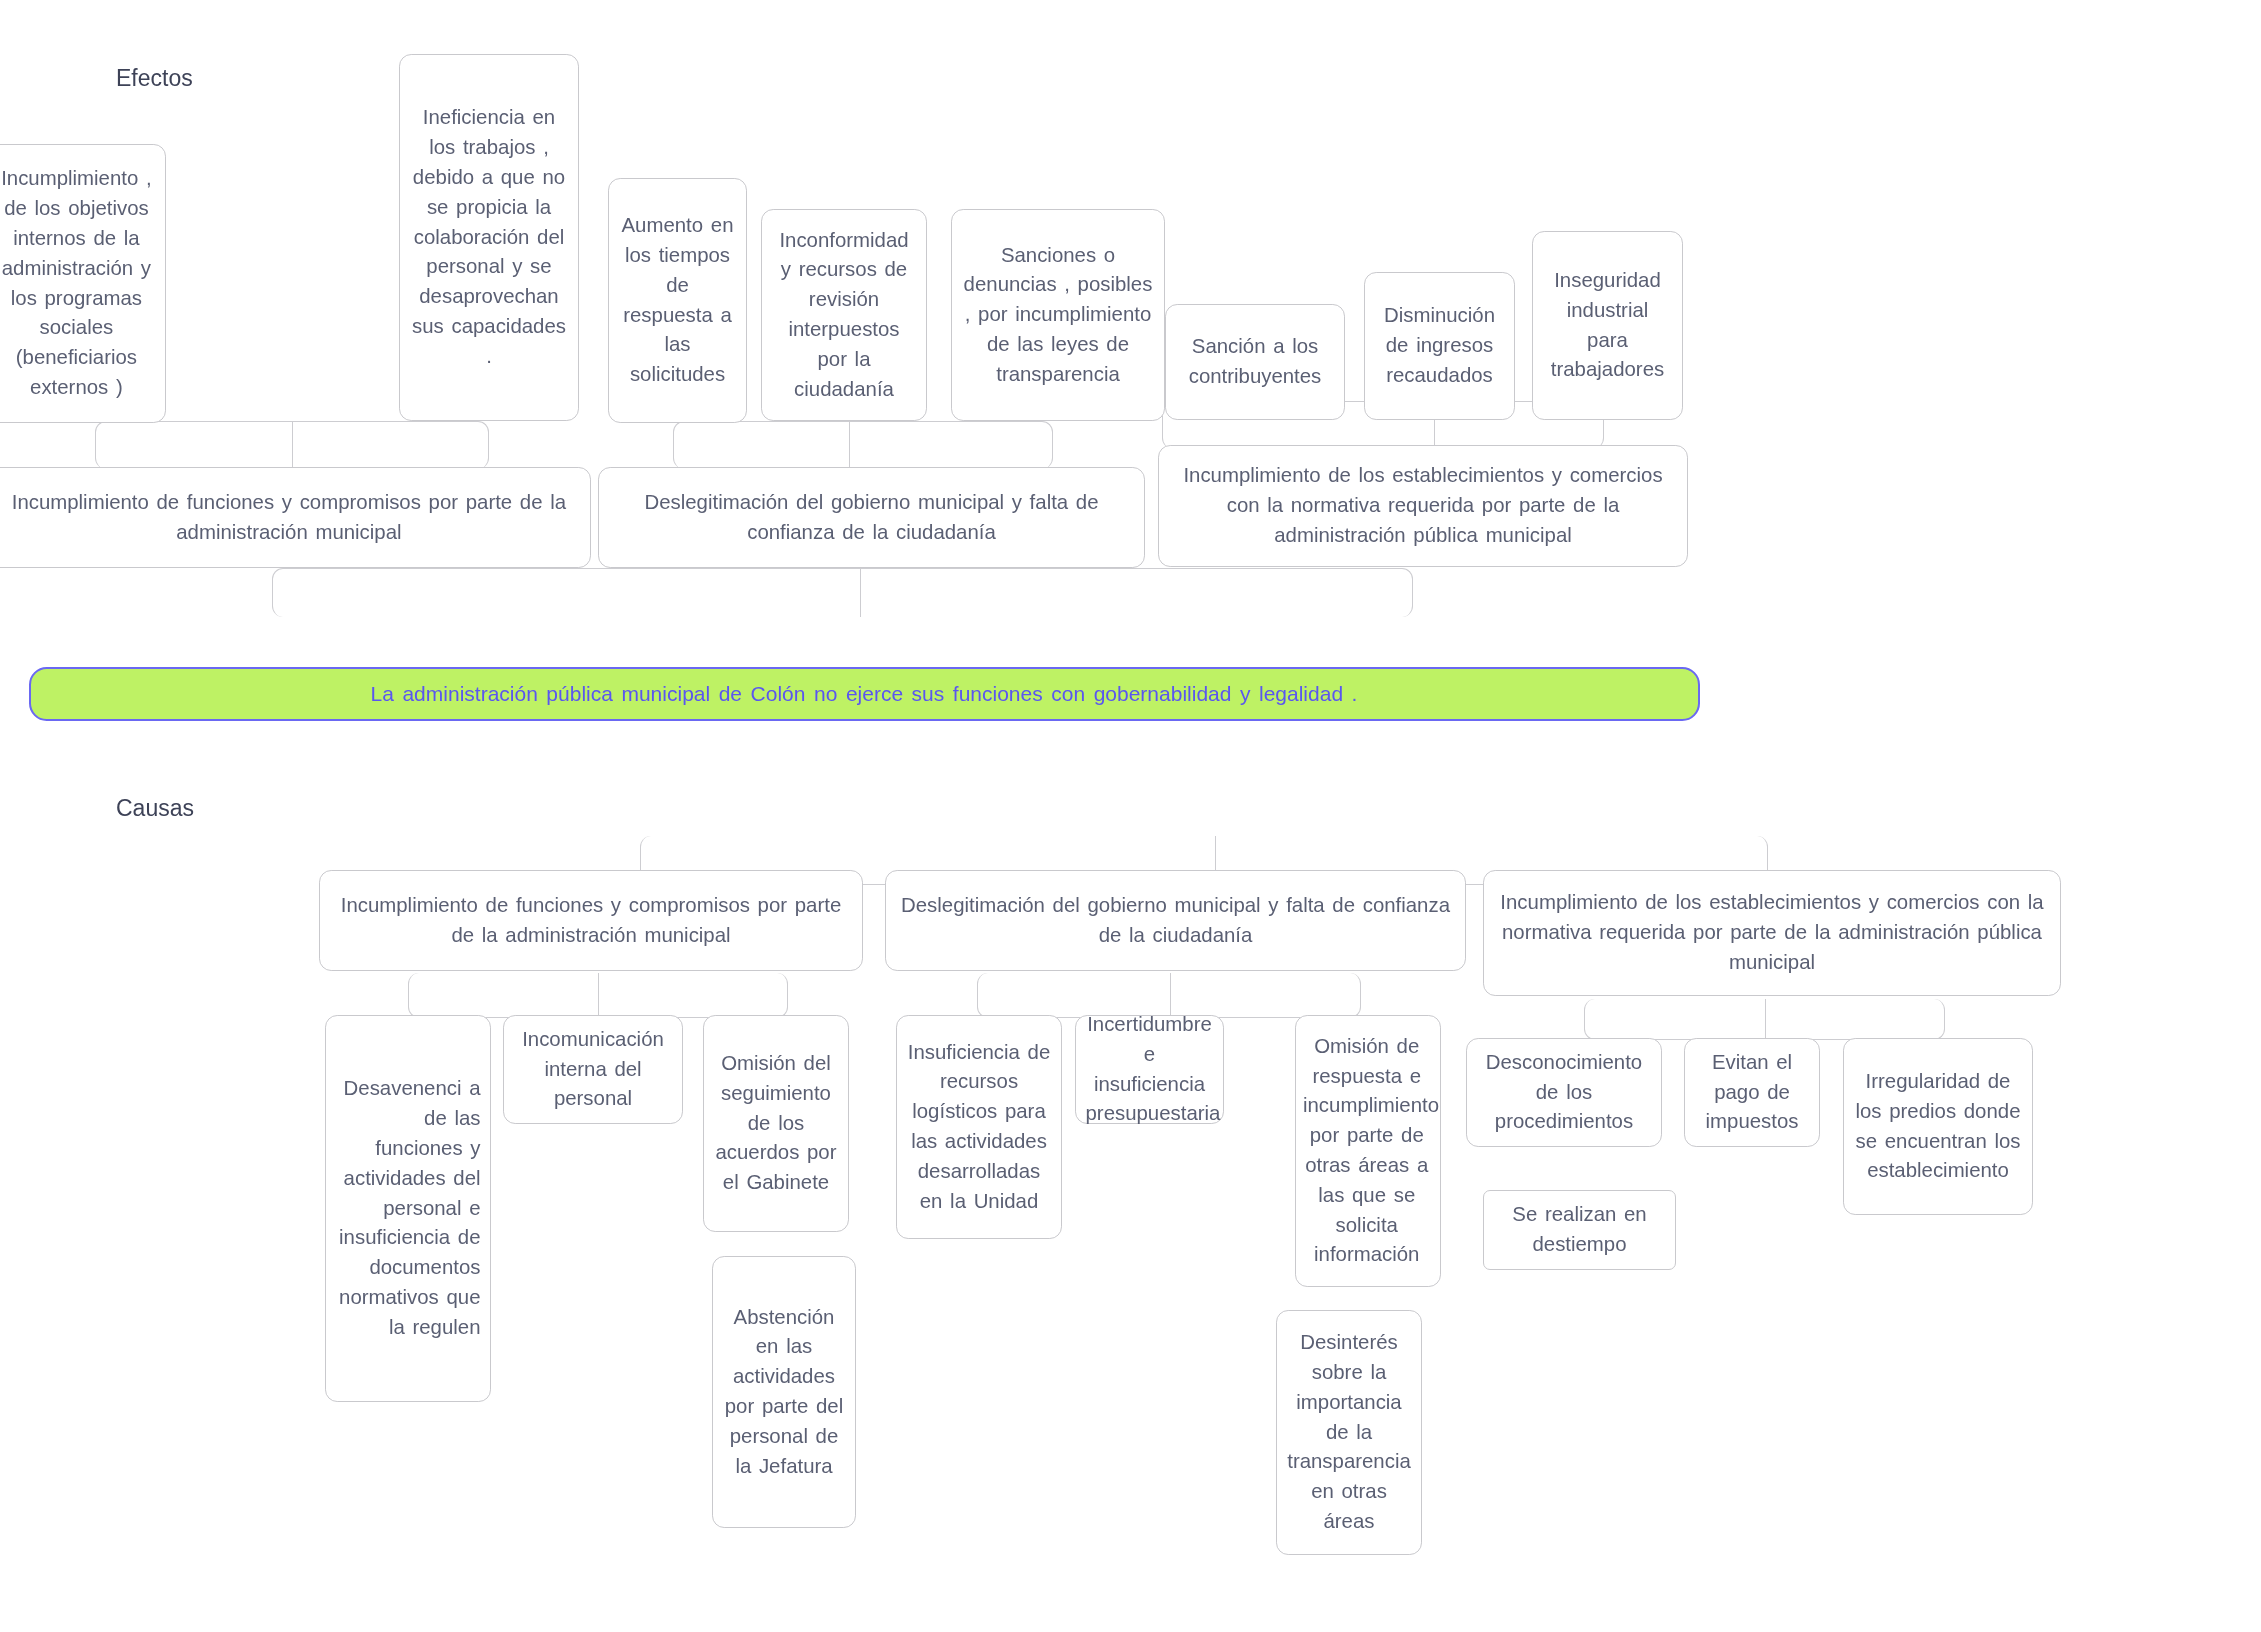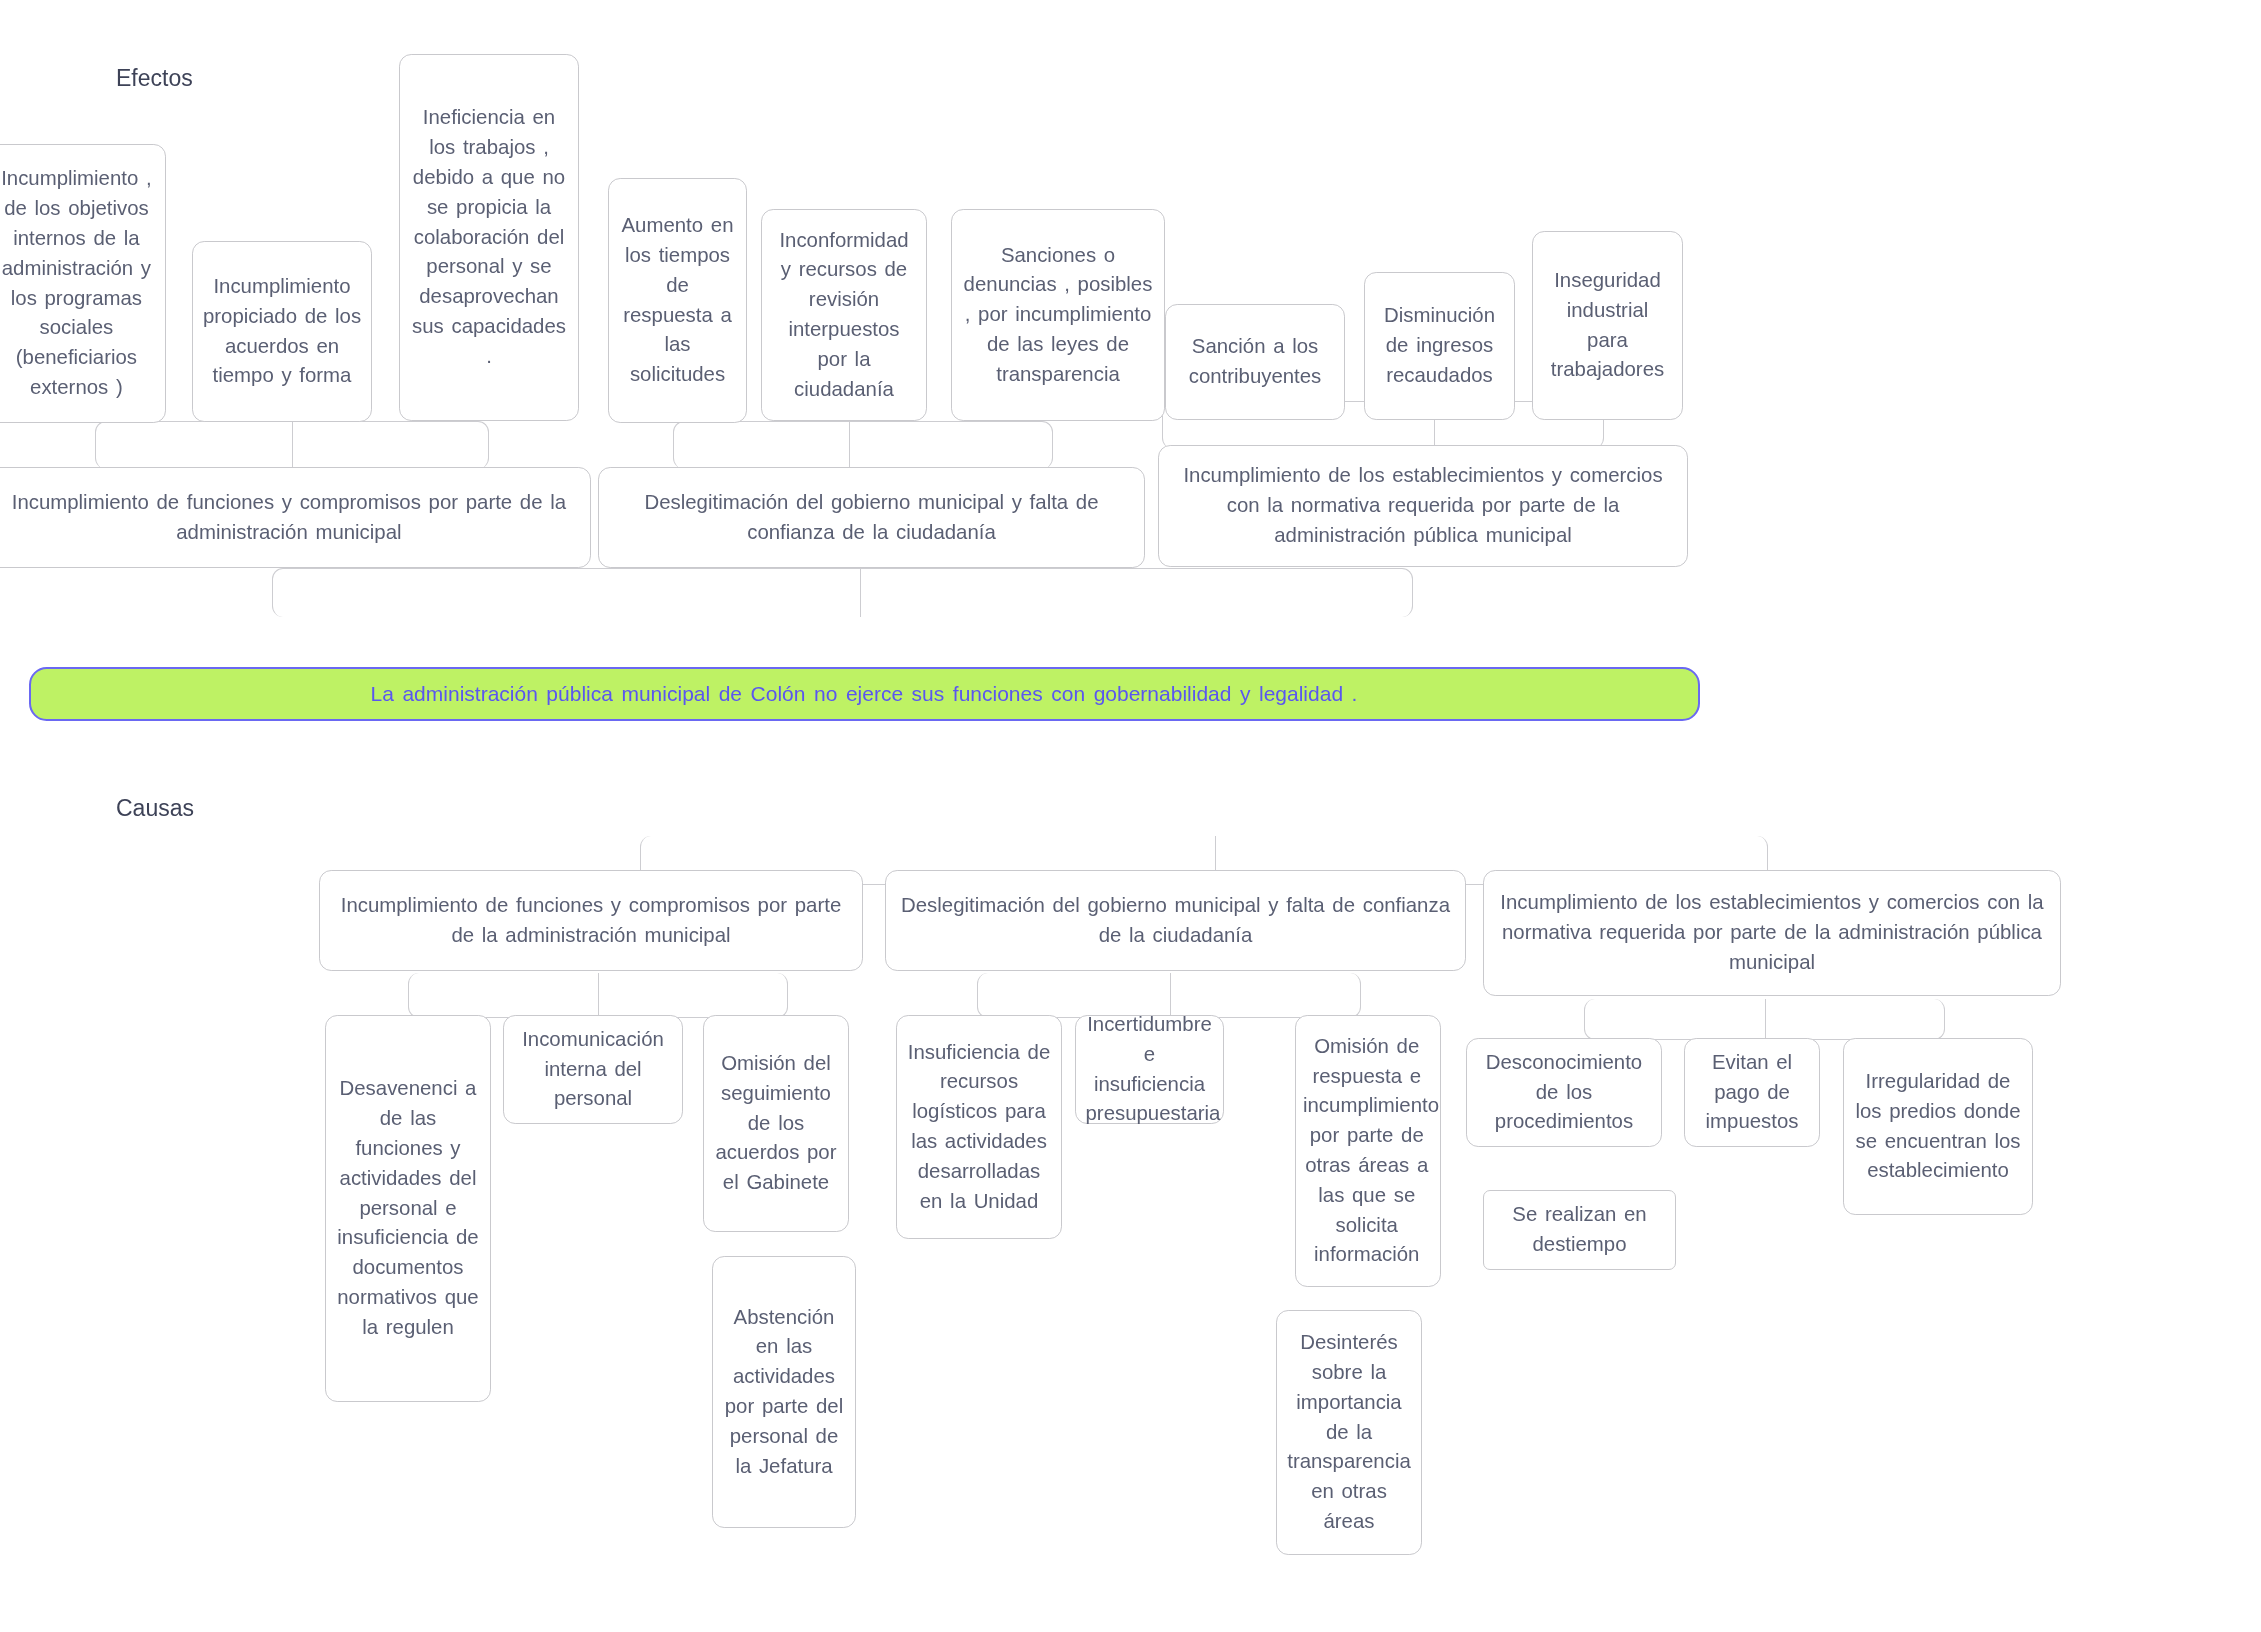--- a/index.html
+++ b/index.html
@@ -88,23 +88,20 @@
   <div class="brk up" style="left:673px;top:421px;width:380px;height:48px;"></div>
   <div class="stem" style="left:849px;top:421px;height:48px;"></div>
 
   <div class="brk up" style="left:1162px;top:401px;width:442px;height:48px;"></div>
   <div class="stem" style="left:1434px;top:401px;height:48px;"></div>
 
   <div class="node" style="left:-13.6px;top:144px;width:180px;height:279px;">
     <span>Incumplimiento   , de los objetivos   internos  de la administración   y los programas  sociales (beneficiarios   externos )</span>
   </div>
 
-  <div class="node" style="left:192px;top:241px;width:180px;height:181px;">
-    <span>Incumplimiento   propiciado  de los acuerdos   en tiempo  y forma</span>
-  </div>
 
   <div class="node" style="left:399px;top:54px;width:180px;height:367px;">
     <span>Ineficiencia  en los  trabajos , debido  a que no se propicia  la colaboración  del personal  y se desaprovechan  sus capacidades .</span>
   </div>
 
   <div class="node" style="left:608px;top:178px;width:139px;height:245px;">
     <span>Aumento  en los tiempos  de respuesta  a las solicitudes</span>
   </div>
 
   <div class="node" style="left:761px;top:209px;width:166px;height:212px;">
@@ -165,21 +162,21 @@
 
   <div class="brk down" style="left:408px;top:973px;width:380px;height:45px;"></div>
   <div class="stem" style="left:598px;top:973px;height:45px;"></div>
 
   <div class="brk down" style="left:977px;top:973px;width:384px;height:45px;"></div>
   <div class="stem" style="left:1170px;top:973px;height:45px;"></div>
 
   <div class="brk down" style="left:1584px;top:999px;width:361px;height:41px;"></div>
   <div class="stem" style="left:1765px;top:999px;height:41px;"></div>
 
-  <div class="node" style="left:325px;top:1015px;width:166px;height:387px;">
+  <div class="node" style="left:325px;top:1015px;width:166px;height:387px;text-align:right;">
     <span>Desavenenci a de las funciones  y actividades del personal  e insuficiencia de documentos normativos que la regulen</span>
   </div>
 
   <div class="node" style="left:503px;top:1015px;width:180px;height:109px;">
     <span>Incomunicación  interna  del personal</span>
   </div>
 
   <div class="node" style="left:703px;top:1015px;width:146px;height:217px;">
     <span>Omisión  del seguimiento de los acuerdos por  el Gabinete</span>
   </div>

